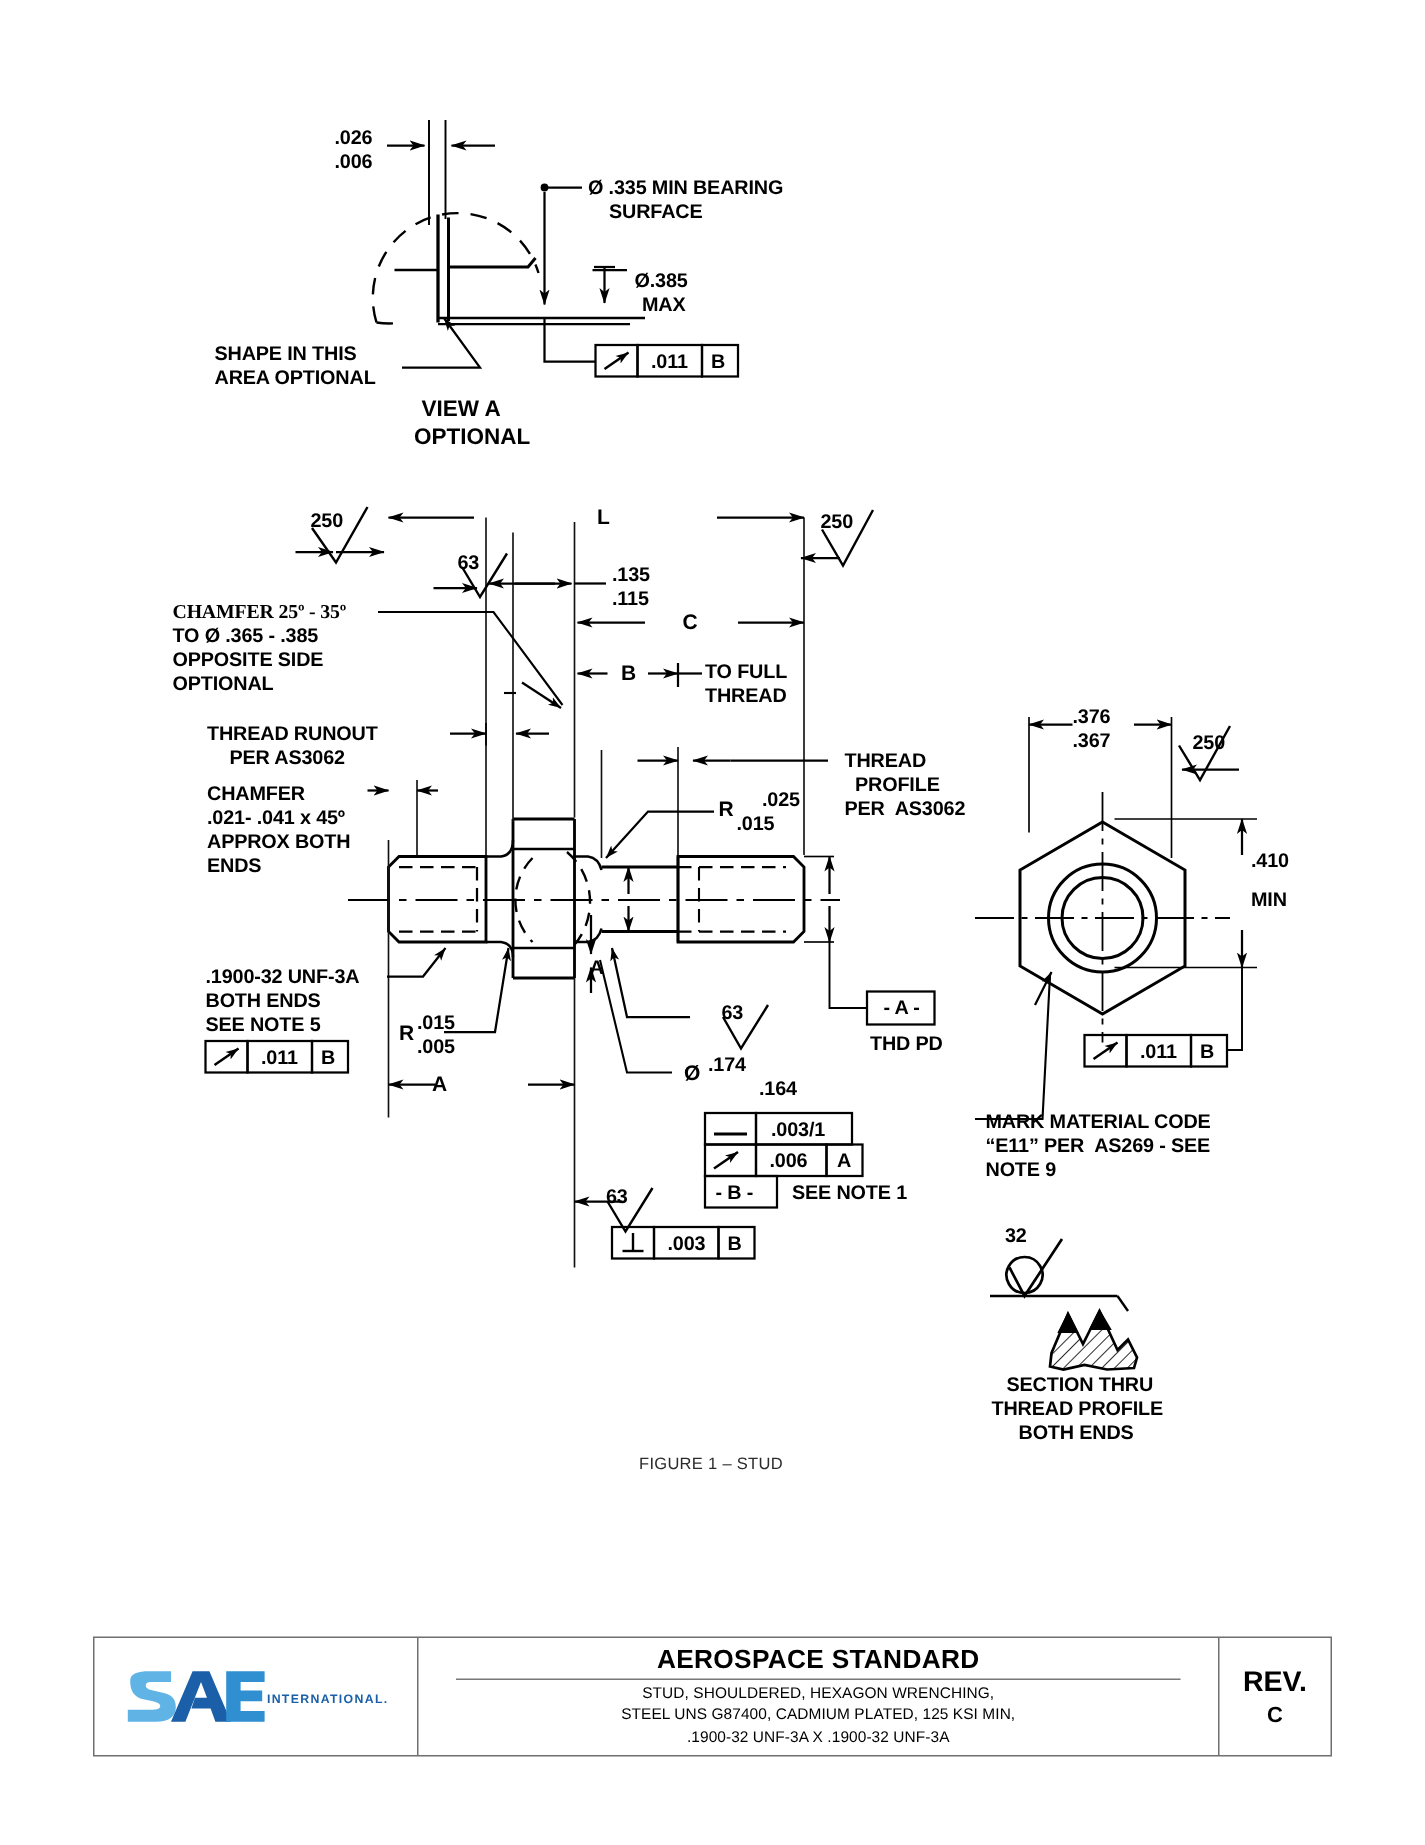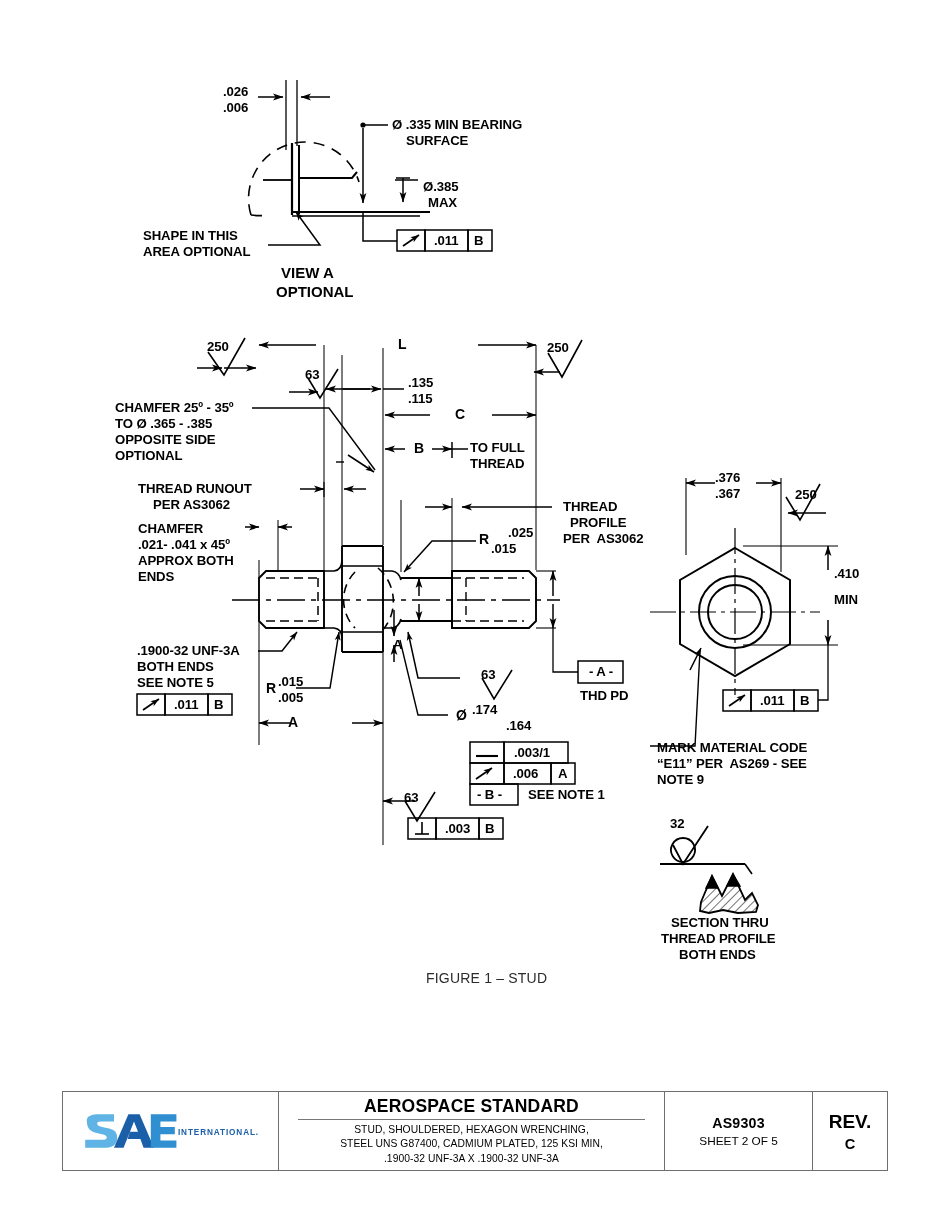--- a/index.html
+++ b/index.html
@@ -11,21 +11,21 @@
     -webkit-font-smoothing:antialiased;
   }
   .page{position:absolute;left:0;top:0;width:950px;height:1230px;}
   svg.dwg{position:absolute;left:0;top:0;width:950px;height:1230px;}
 
   
   .t{position:absolute;font-family:"Liberation Sans",sans-serif;white-space:pre;line-height:1.18;}
   .t13{font-size:13.2px;font-weight:700;letter-spacing:-0.1px;}
   .t14{font-size:14px;font-weight:700;}
   .t15{font-size:15px;font-weight:700;}
-  .cap{font-size:14px;font-weight:400;color:#2b2b2b;letter-spacing:.2px;}
+  .cap{font-size:11px;font-weight:400;color:#2b2b2b;letter-spacing:.2px;}
 
   
   .tb{position:absolute;left:62px;top:1091px;width:826px;height:80px;
       border:1.3px solid #6f6f6f;box-sizing:border-box;display:flex;background:#fff;}
   .tb-cell{box-sizing:border-box;display:flex;flex-direction:column;
            align-items:center;justify-content:center;}
   .tb-logo{width:216px;border-right:1.3px solid #6f6f6f;}
   .tb-mid{flex:1;border-right:1.3px solid #6f6f6f;padding:0 4px;}
   .tb-num{width:148px;border-right:1.3px solid #6f6f6f;}
   .tb-rev{width:74px;}
@@ -388,21 +388,21 @@
   <div class="t t14" style="left:414px;top:440px;">B</div>
   <div class="t t14" style="left:288px;top:714px;">A</div>
   <div class="t t13" style="left:393px;top:637px;">A</div>
 
   <div class="t t13" style="left:408px;top:375px;">.135</div>
   <div class="t t13" style="left:408px;top:391px;">.115</div>
 
   <div class="t t13" style="left:470px;top:440px;">TO FULL</div>
   <div class="t t13" style="left:470px;top:456px;">THREAD</div>
 
-  <div class="t t13" style="left:115px;top:400px;">CHAMFER 25º - 35º</div>
+  <div class="t t13" style="left:115px;top:400px;font-family:Liberation Serif, serif;">CHAMFER 25º - 35º</div>
   <div class="t t13" style="left:115px;top:416px;">TO Ø .365 - .385</div>
   <div class="t t13" style="left:115px;top:432px;">OPPOSITE SIDE</div>
   <div class="t t13" style="left:115px;top:448px;">OPTIONAL</div>
 
   <div class="t t13" style="left:138px;top:481px;">THREAD RUNOUT</div>
   <div class="t t13" style="left:153px;top:497px;">PER AS3062</div>
 
   <div class="t t13" style="left:138px;top:521px;">CHAMFER</div>
   <div class="t t13" style="left:138px;top:537px;">.021- .041 x 45º</div>
   <div class="t t13" style="left:138px;top:553px;">APPROX BOTH</div>
@@ -482,24 +482,20 @@
     <div class="tb-cell tb-mid">
       <div class="as-title">AEROSPACE STANDARD</div>
       <div class="as-rule"></div>
       <div class="as-sub">
         <div>STUD, SHOULDERED, HEXAGON WRENCHING,</div>
         <div>STEEL UNS G87400, CADMIUM PLATED, 125 KSI MIN,</div>
         <div>.1900-32 UNF-3A X .1900-32 UNF-3A</div>
       </div>
     </div>
 
-    <div class="tb-cell tb-num">
-      <div class="as-num">AS9303</div>
-      <div class="as-sheet">SHEET 2 OF 5</div>
-    </div>
 
     <div class="tb-cell tb-rev">
       <div class="rev-l">REV.</div>
       <div class="rev-v">C</div>
     </div>
 
   </div>
 
 </div>
 

